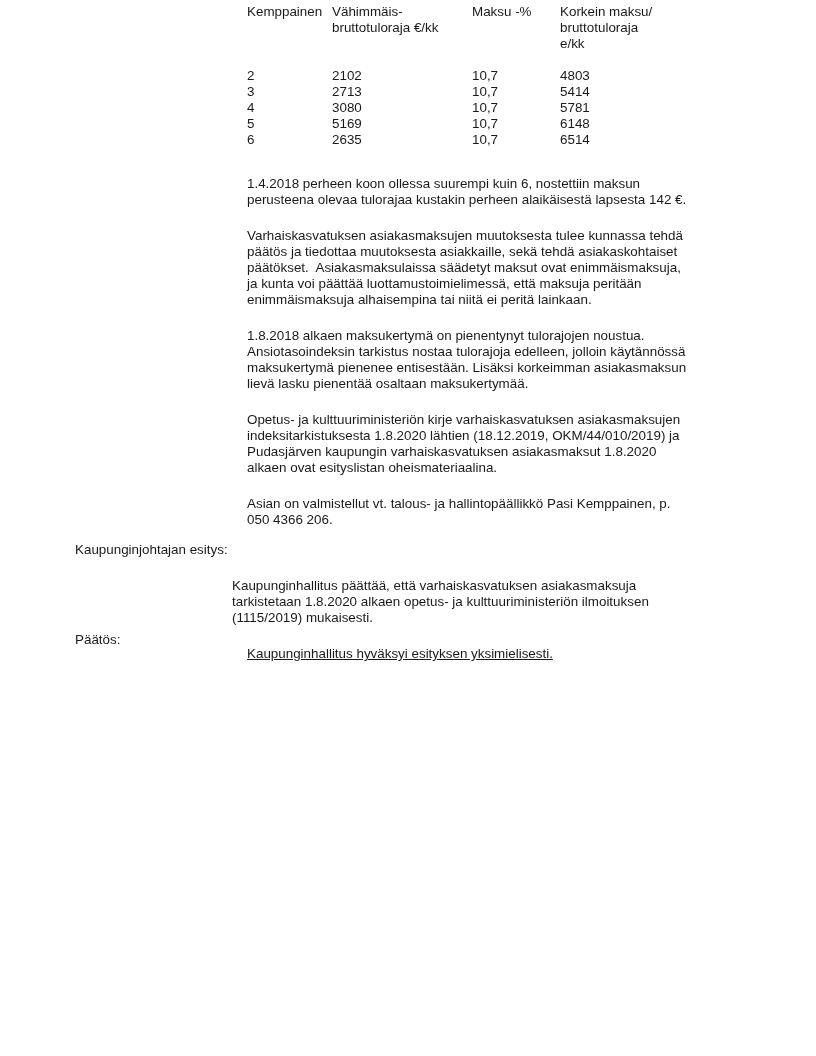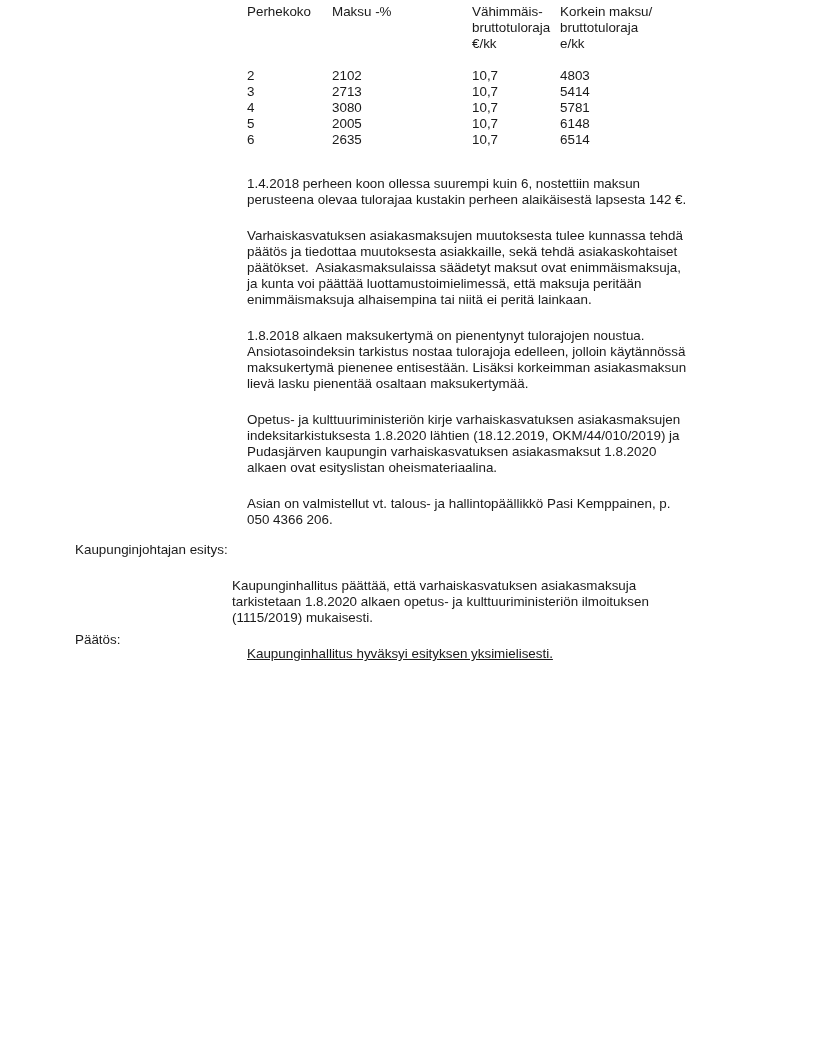--- a/index.html
+++ b/index.html
@@ -33,24 +33,24 @@
   .decision-label { top: 632px; }
   .decision-text { position: absolute; left: 247px; top: 646px; width: 520px; white-space: pre-wrap; text-decoration: underline; }
 </style>
 </head>
 <body>
 
 <div class="page" style="background: rgb(255, 255, 255); color: rgb(26, 26, 26);">
 
   <div class="fee-table">
     <div class="t-row" id="table-head">
-        <div class="t-cell">Perhekoko</div>
-        <div class="t-cell">Maksu -%</div>
+        <div class="t-cell">Kemppainen</div>
         <div class="t-cell">Vähimmäis-
 bruttotuloraja €/kk</div>
+        <div class="t-cell">Maksu -%</div>
         <div class="t-cell">Korkein maksu/
 bruttotuloraja
 e/kk</div>
       </div>
     <div class="t-gap"></div>
     <div id="table-body">
         <div class="t-row">
           <div class="t-cell">2</div>
           <div class="t-cell">2102</div>
           <div class="t-cell">10,7</div>
@@ -63,21 +63,21 @@
           <div class="t-cell">5414</div>
         </div>
         <div class="t-row">
           <div class="t-cell">4</div>
           <div class="t-cell">3080</div>
           <div class="t-cell">10,7</div>
           <div class="t-cell">5781</div>
         </div>
         <div class="t-row">
           <div class="t-cell">5</div>
-          <div class="t-cell">2005</div>
+          <div class="t-cell">5169</div>
           <div class="t-cell">10,7</div>
           <div class="t-cell">6148</div>
         </div>
         <div class="t-row">
           <div class="t-cell">6</div>
           <div class="t-cell">2635</div>
           <div class="t-cell">10,7</div>
           <div class="t-cell">6514</div>
         </div>
       </div>

